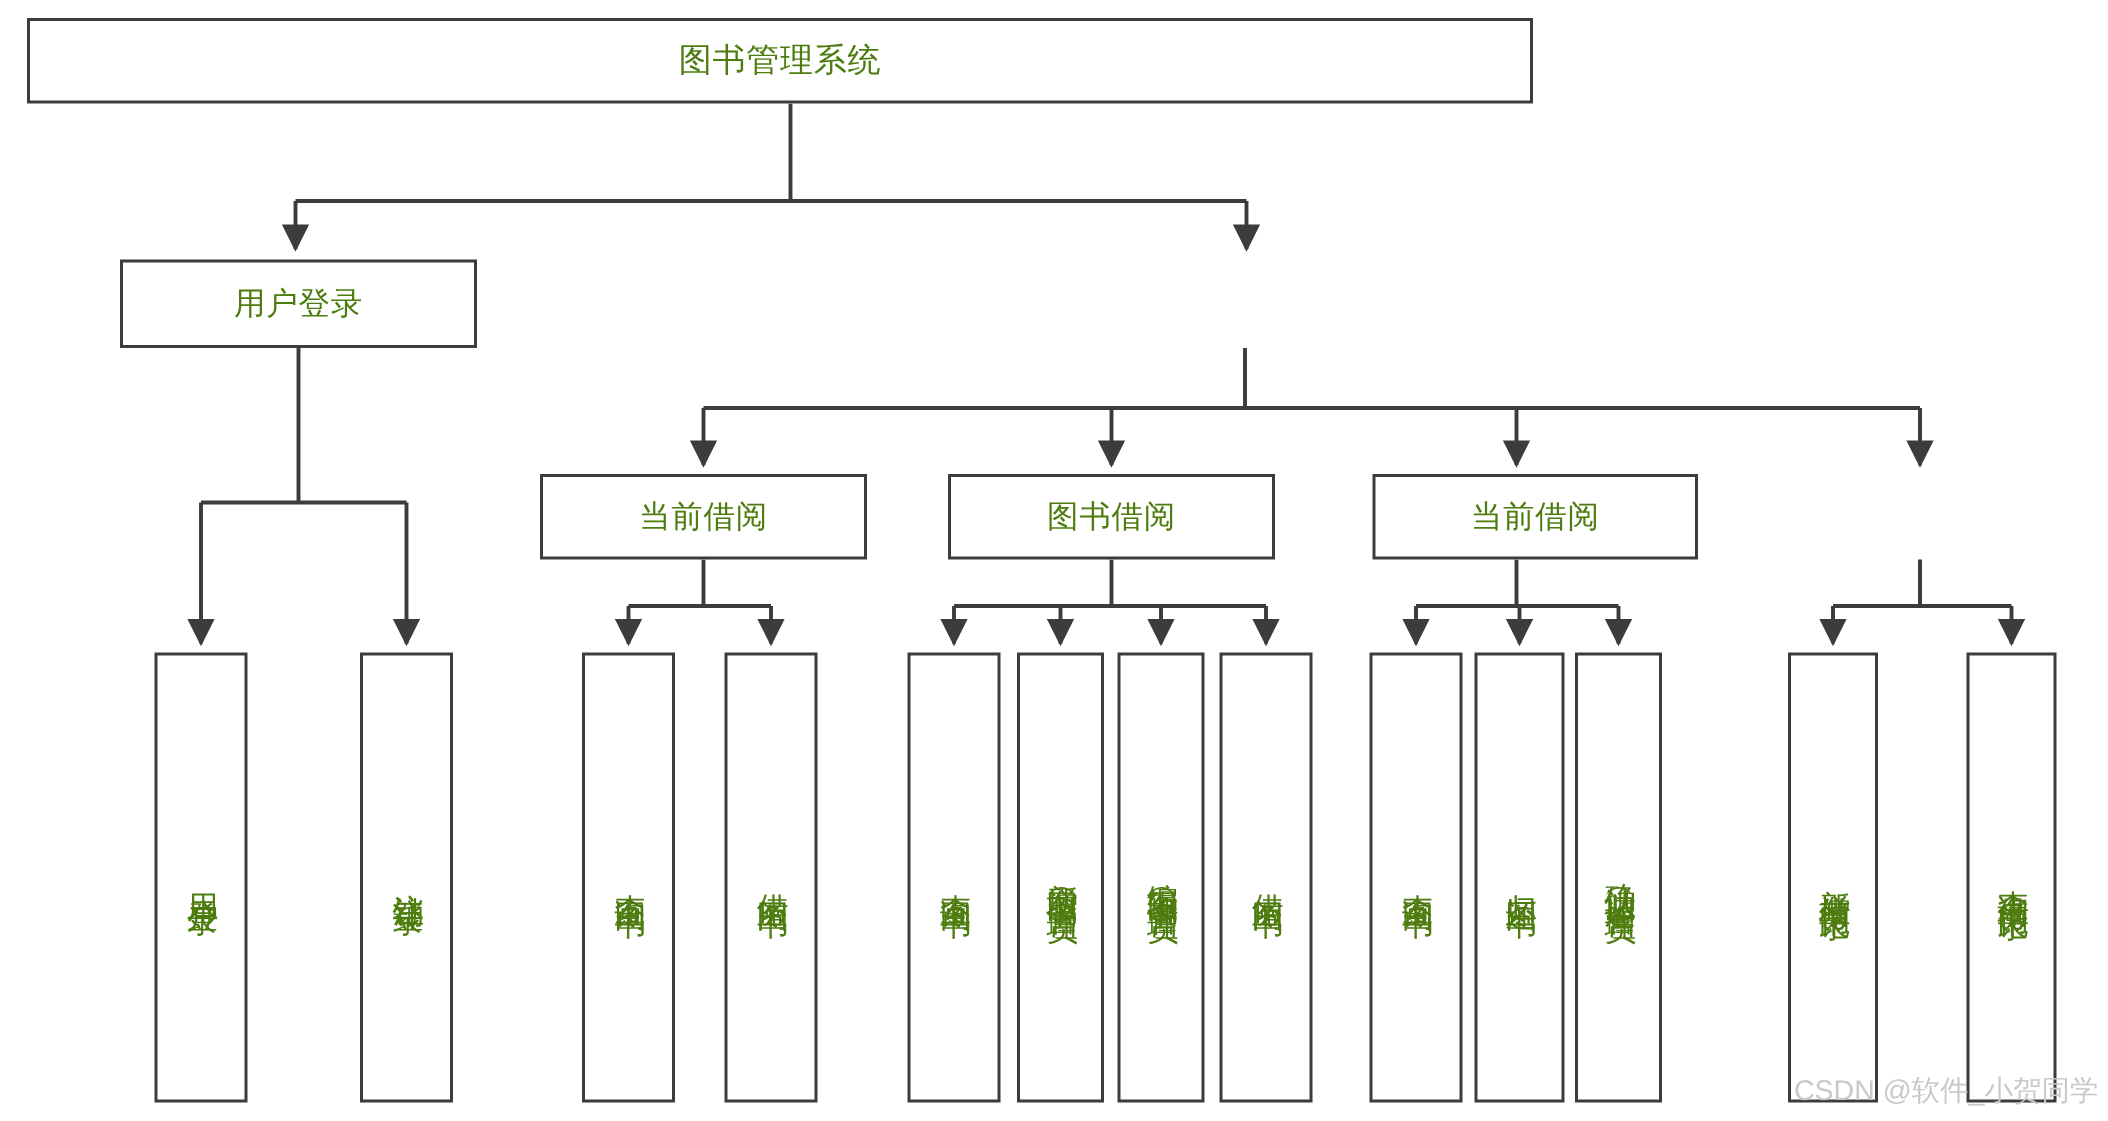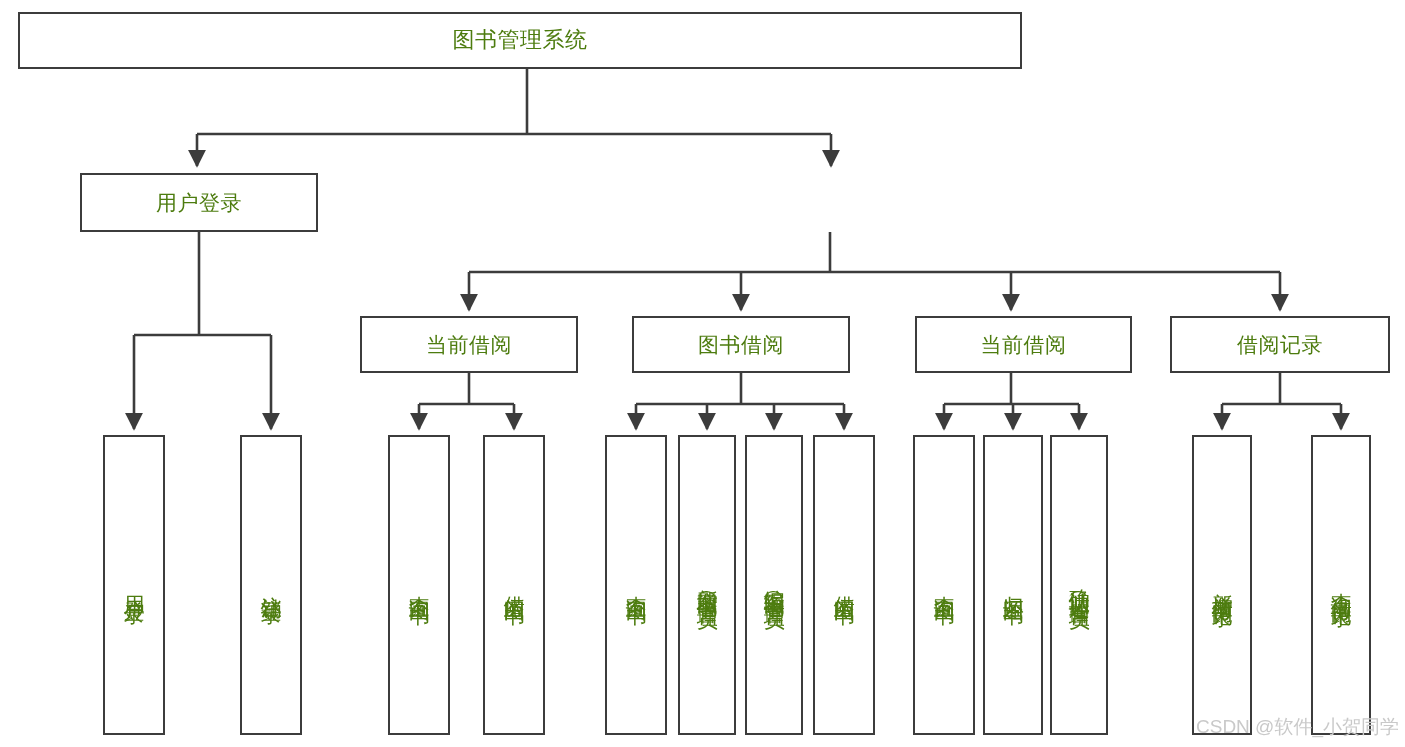--- a/index.html
+++ b/index.html
@@ -139,23 +139,20 @@
 
   <div class="node h" style="left:360px; top:316px; width:218px; height:57px;">
     <span>当前借阅</span>
   </div>
   <div class="node h" style="left:632px; top:316px; width:218px; height:57px;">
     <span>图书借阅</span>
   </div>
   <div class="node h" style="left:903px; top:316px; width:217px; height:57px;margin-left:12px;">
     <span>当前借阅</span>
   </div>
-  <div class="node h" style="left:1170px; top:316px; width:220px; height:57px;">
-    <span>借阅记录</span>
-  </div>
 
   <div class="node v" style="left:103px; top:435px; width:62px; height:300px;">
     <span class="vtext">用户登录</span>
   </div>
   <div class="node v" style="left:240px; top:435px; width:62px; height:300px;">
     <span class="vtext">注销登录</span>
   </div>
 
   <div class="node v" style="left:388px; top:435px; width:62px; height:300px;">
     <span class="vtext">查询图书</span>

